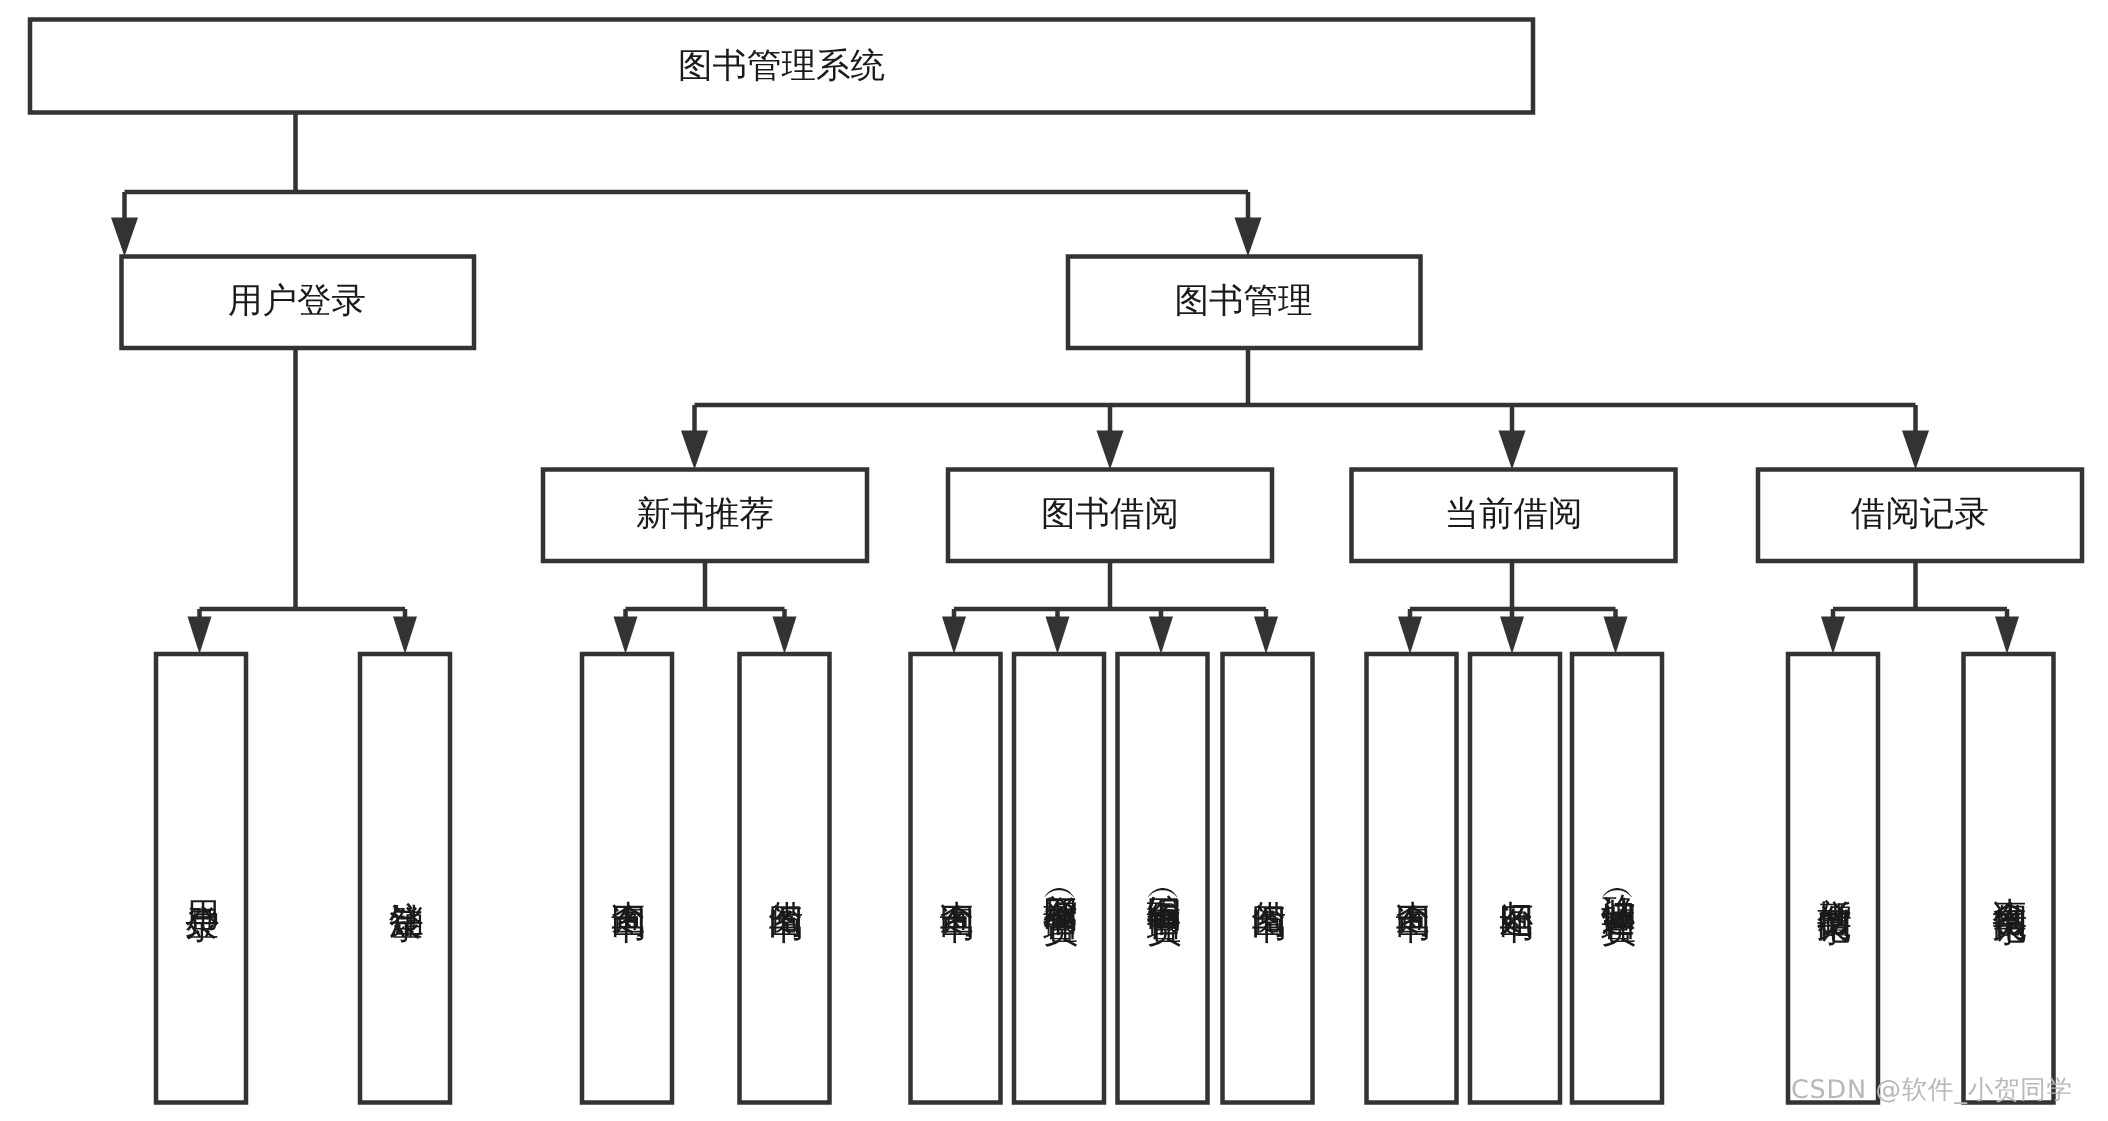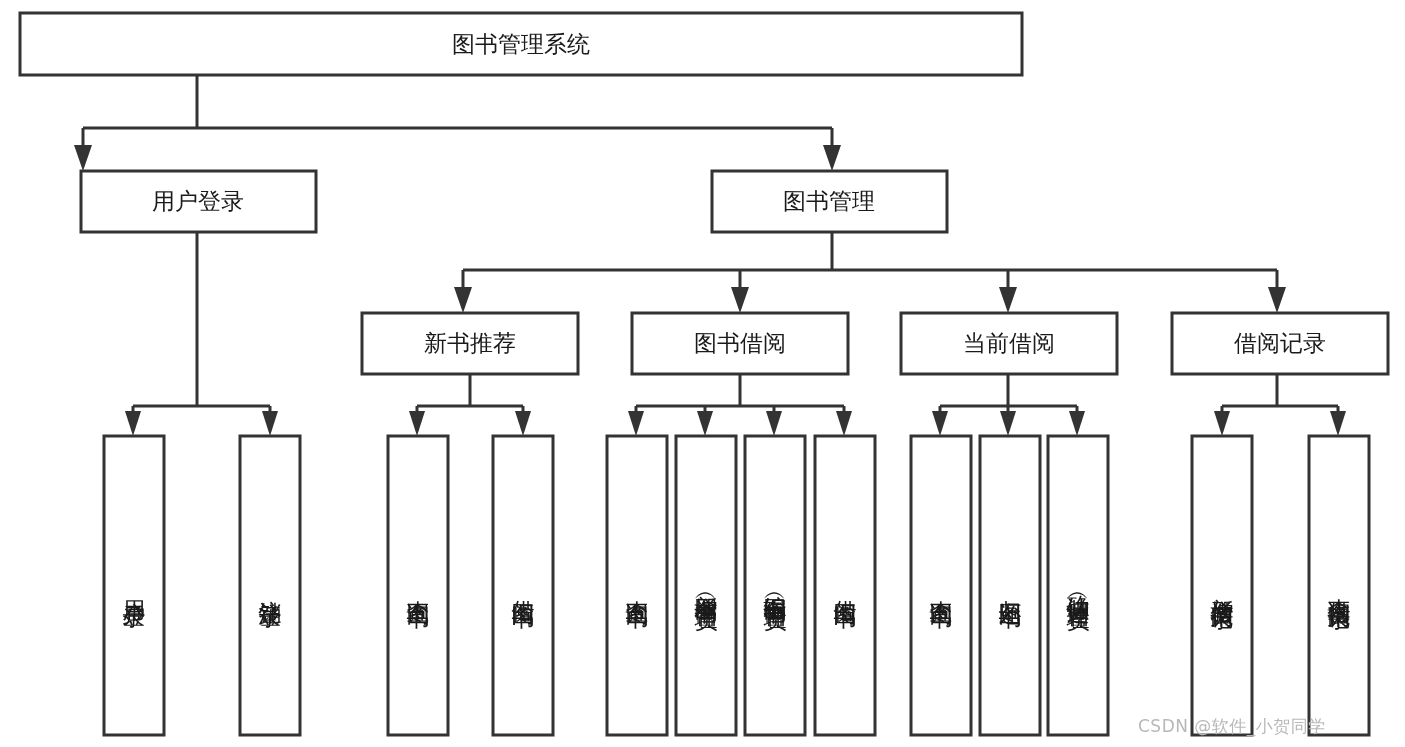--- a/index.html
+++ b/index.html
@@ -204,15 +204,15 @@
   <div class="leaf-label" style="left:745px; top:436px; width:60px; height:299px;">编辑图书（管理员）</div>
   <div class="leaf-label" style="left:815px; top:436px; width:60px; height:299px;">借阅图书</div>
 
   <div class="leaf-label" style="left:911px; top:436px; width:60px; height:299px;">查询图书</div>
   <div class="leaf-label" style="left:980px; top:436px; width:60px; height:299px;">归还图书</div>
   <div class="leaf-label" style="left:1048px; top:436px; width:60px; height:299px;">确认归还（管理员）</div>
 
   <div class="leaf-label" style="left:1192px; top:436px; width:60px; height:299px;">新增借阅记录</div>
   <div class="leaf-label" style="left:1309px; top:436px; width:60px; height:299px;">查询借阅记录</div>
 
-  <div class="watermark" style="left:1138px; top:715px;">CSDN @软件_小贺同学</div>
+  <div class="watermark" style="left:1194px; top:715px;">CSDN @软件_小贺同学</div>
 
 </div>
 
 </body></html>

